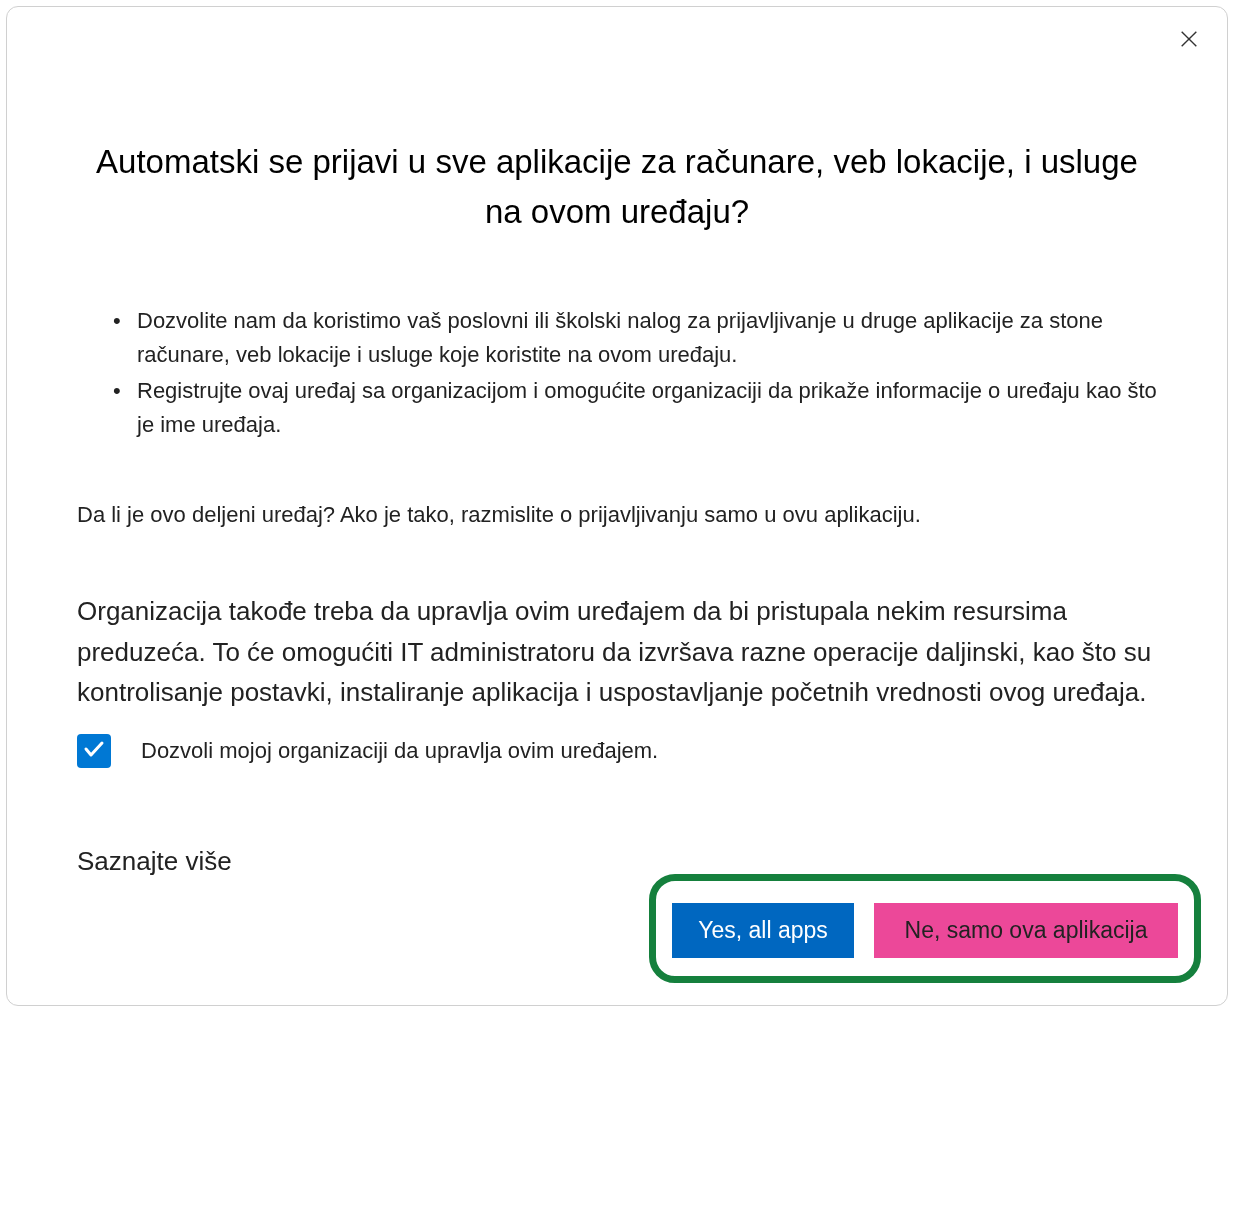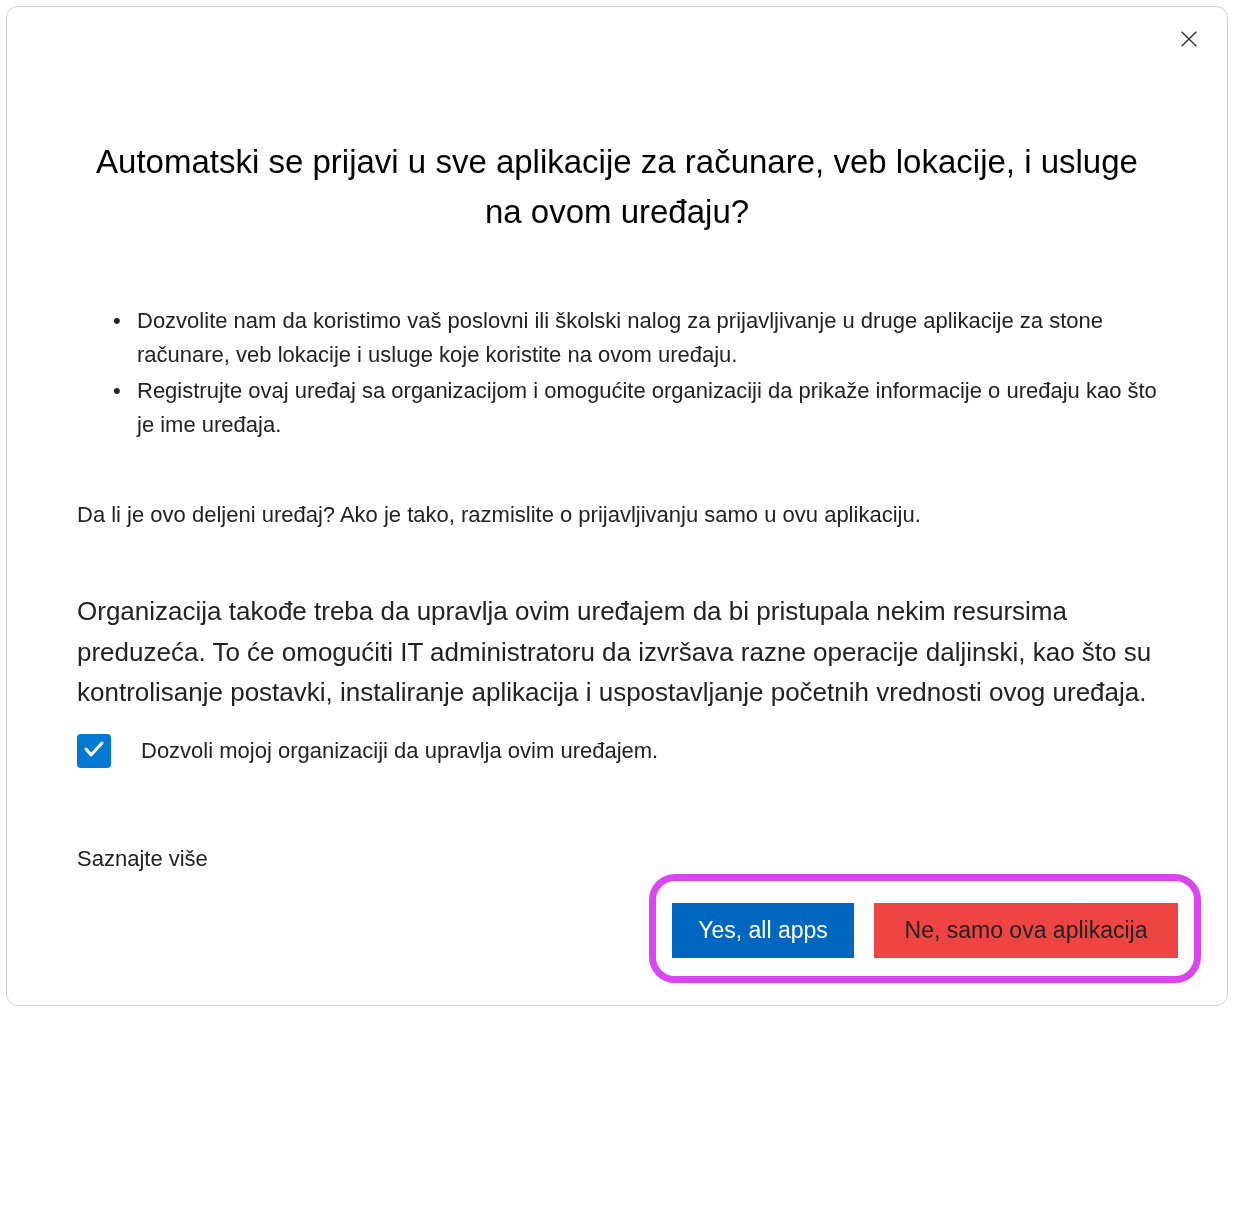--- a/index.html
+++ b/index.html
@@ -110,46 +110,46 @@
     }
     .checkbox svg {
       width: 24px;
       height: 24px;
     }
     .checkbox-label {
       font-size: 22px;
       color: #222222;
     }
     .learn-more {
-      font-size: 22px;
+      font-size: 26px;
       color: #222222;
       cursor: pointer;
     }
     .button-container {
       position: absolute;
       bottom: 22px;
       right: 26px;
-      border: 7px solid #d946ef;
+      border: 7px solid #15803d;
       border-radius: 26px;
       padding: 22px 16px 18px 16px;
       display: flex;
       gap: 20px;
     }
     .btn-primary {
       background: #0067c0;
       color: #ffffff;
       font-size: 23px;
       font-weight: 400;
       padding: 14px 26px;
       border: none;
       cursor: pointer;
       min-width: 182px;
     }
     .btn-secondary {
-      background: #ef4444;
+      background: #ec4899;
       color: #222222;
       font-size: 23px;
       font-weight: 400;
       padding: 14px 14px;
       border: none;
       cursor: pointer;
       min-width: 304px;
     }
   </style>
 </head>

